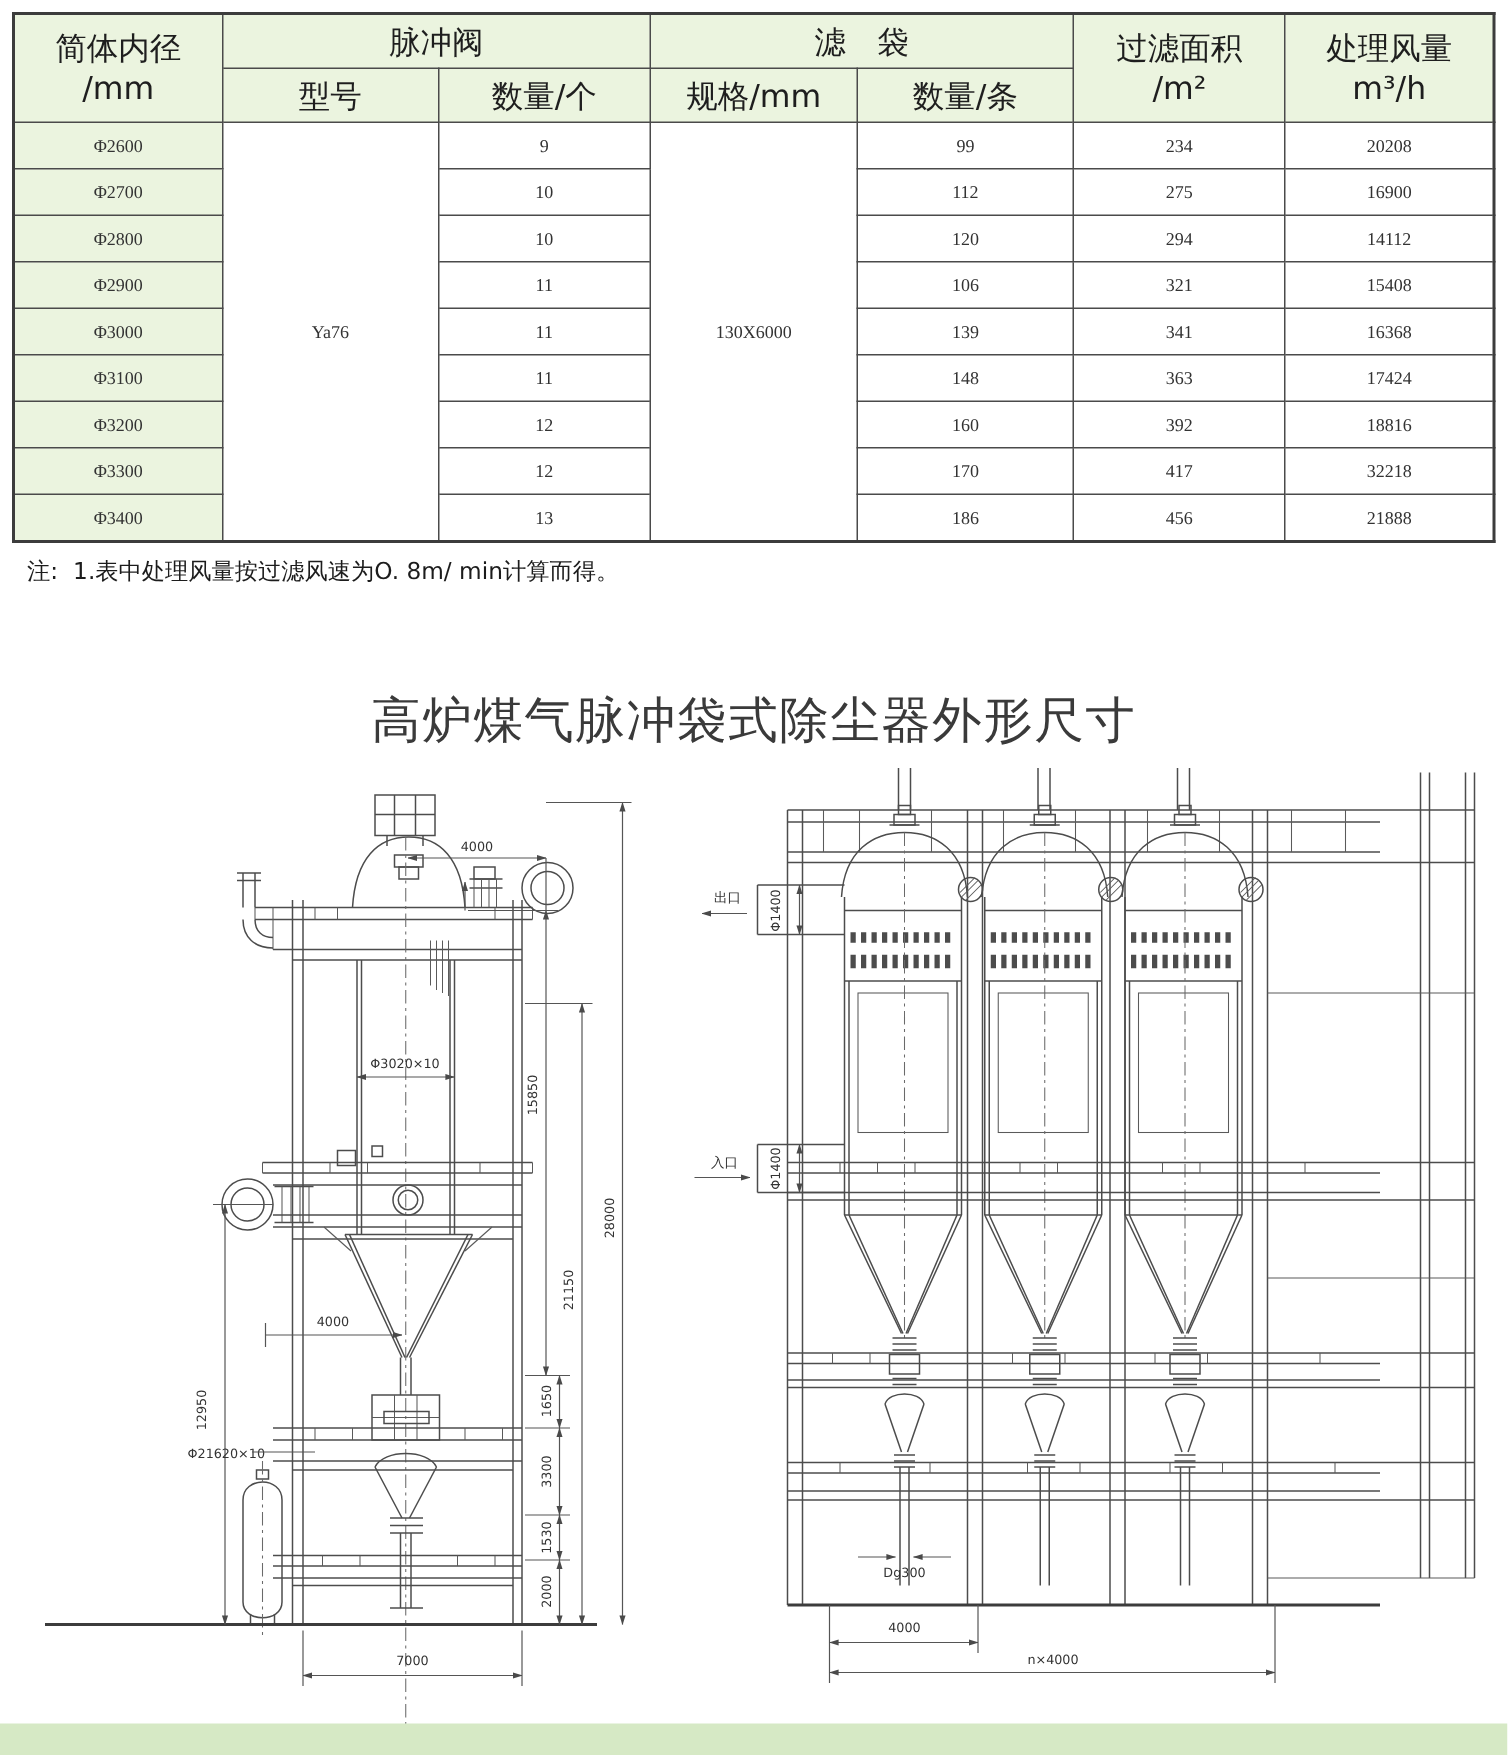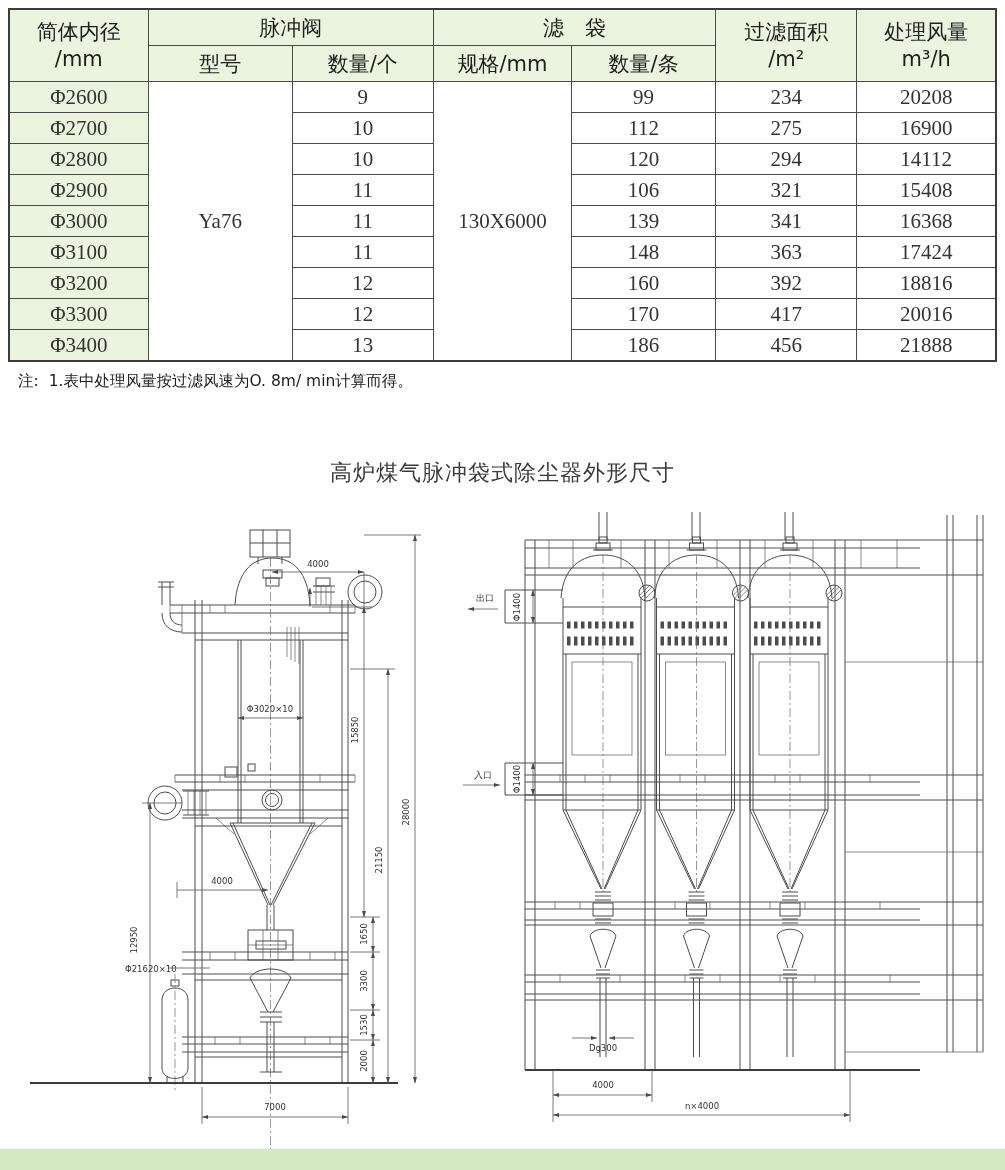--- a/index.html
+++ b/index.html
@@ -4,31 +4,31 @@
 <style>
   html,body{margin:0;padding:0;}
   .page{position:relative;width:1005px;height:1170px;background:#ffffff;overflow:hidden;
         font-family:"DejaVu Sans","Liberation Sans",sans-serif;color:#222;}
   
   table.spec{position:absolute;left:8px;top:8px;width:989px;border-collapse:collapse;
              border:2px solid #3c3c3c;table-layout:fixed;}
   table.spec th,table.spec td{border:1px solid #4a4a4a;text-align:center;vertical-align:middle;padding:0;}
   table.spec th{background:#ebf4df;font-size:21px;font-weight:500;height:35px;color:#1e1e1e;}
   table.spec td{background:#ffffff;height:30px;font-family:"Liberation Serif","DejaVu Serif",serif;
-                font-size:21px;color:#333;}
+                font-size:12px;color:#333;}
   table.spec td.green{background:#ebf4df;}
   .hdr2{line-height:1.25;}
   
   .notes{position:absolute;left:18px;top:368px;font-size:15.5px;color:#1c1c1c;line-height:1.75;}
   .notes .row{display:flex;}
   .notes .lbl{margin-right:10px;}
   .notes .l2{margin-left:40px;}
   
   .drawing-title{position:absolute;left:0;top:458px;width:100%;text-align:center;
-                 font-size:22px;color:#3a3a3a;letter-spacing:1px;}
+                 font-size:33px;color:#3a3a3a;letter-spacing:1px;}
   
   svg{position:absolute;}
   .ln  {stroke:#4c4c4c;stroke-width:1;fill:none;}
   .lnt {stroke:#5a5a5a;stroke-width:0.7;fill:none;}
   .lnb {stroke:#3c3c3c;stroke-width:2;fill:none;}
   .cl  {stroke:#6a6a6a;stroke-width:0.7;fill:none;stroke-dasharray:9,3,2,3;}
   .dim {stroke:#555;stroke-width:0.8;fill:none;}
   .vrow{stroke:#4c4c4c;fill:none;}
   text.dimtxt{font-family:"DejaVu Sans",sans-serif;font-size:8.5px;fill:#333;}
   text.cjk{font-family:"DejaVu Sans",sans-serif;font-size:9px;fill:#333;}
@@ -123,21 +123,21 @@
         <td>12</td>
         <td>160</td>
         <td>392</td>
         <td>18816</td>
       </tr>
       <tr>
         <td class="green">Φ3300</td>
         <td>12</td>
         <td>170</td>
         <td>417</td>
-        <td>20016</td>
+        <td>32218</td>
       </tr>
       <tr>
         <td class="green">Φ3400</td>
         <td>13</td>
         <td>186</td>
         <td>456</td>
         <td>21888</td>
       </tr>
     </tbody>
   </table>

